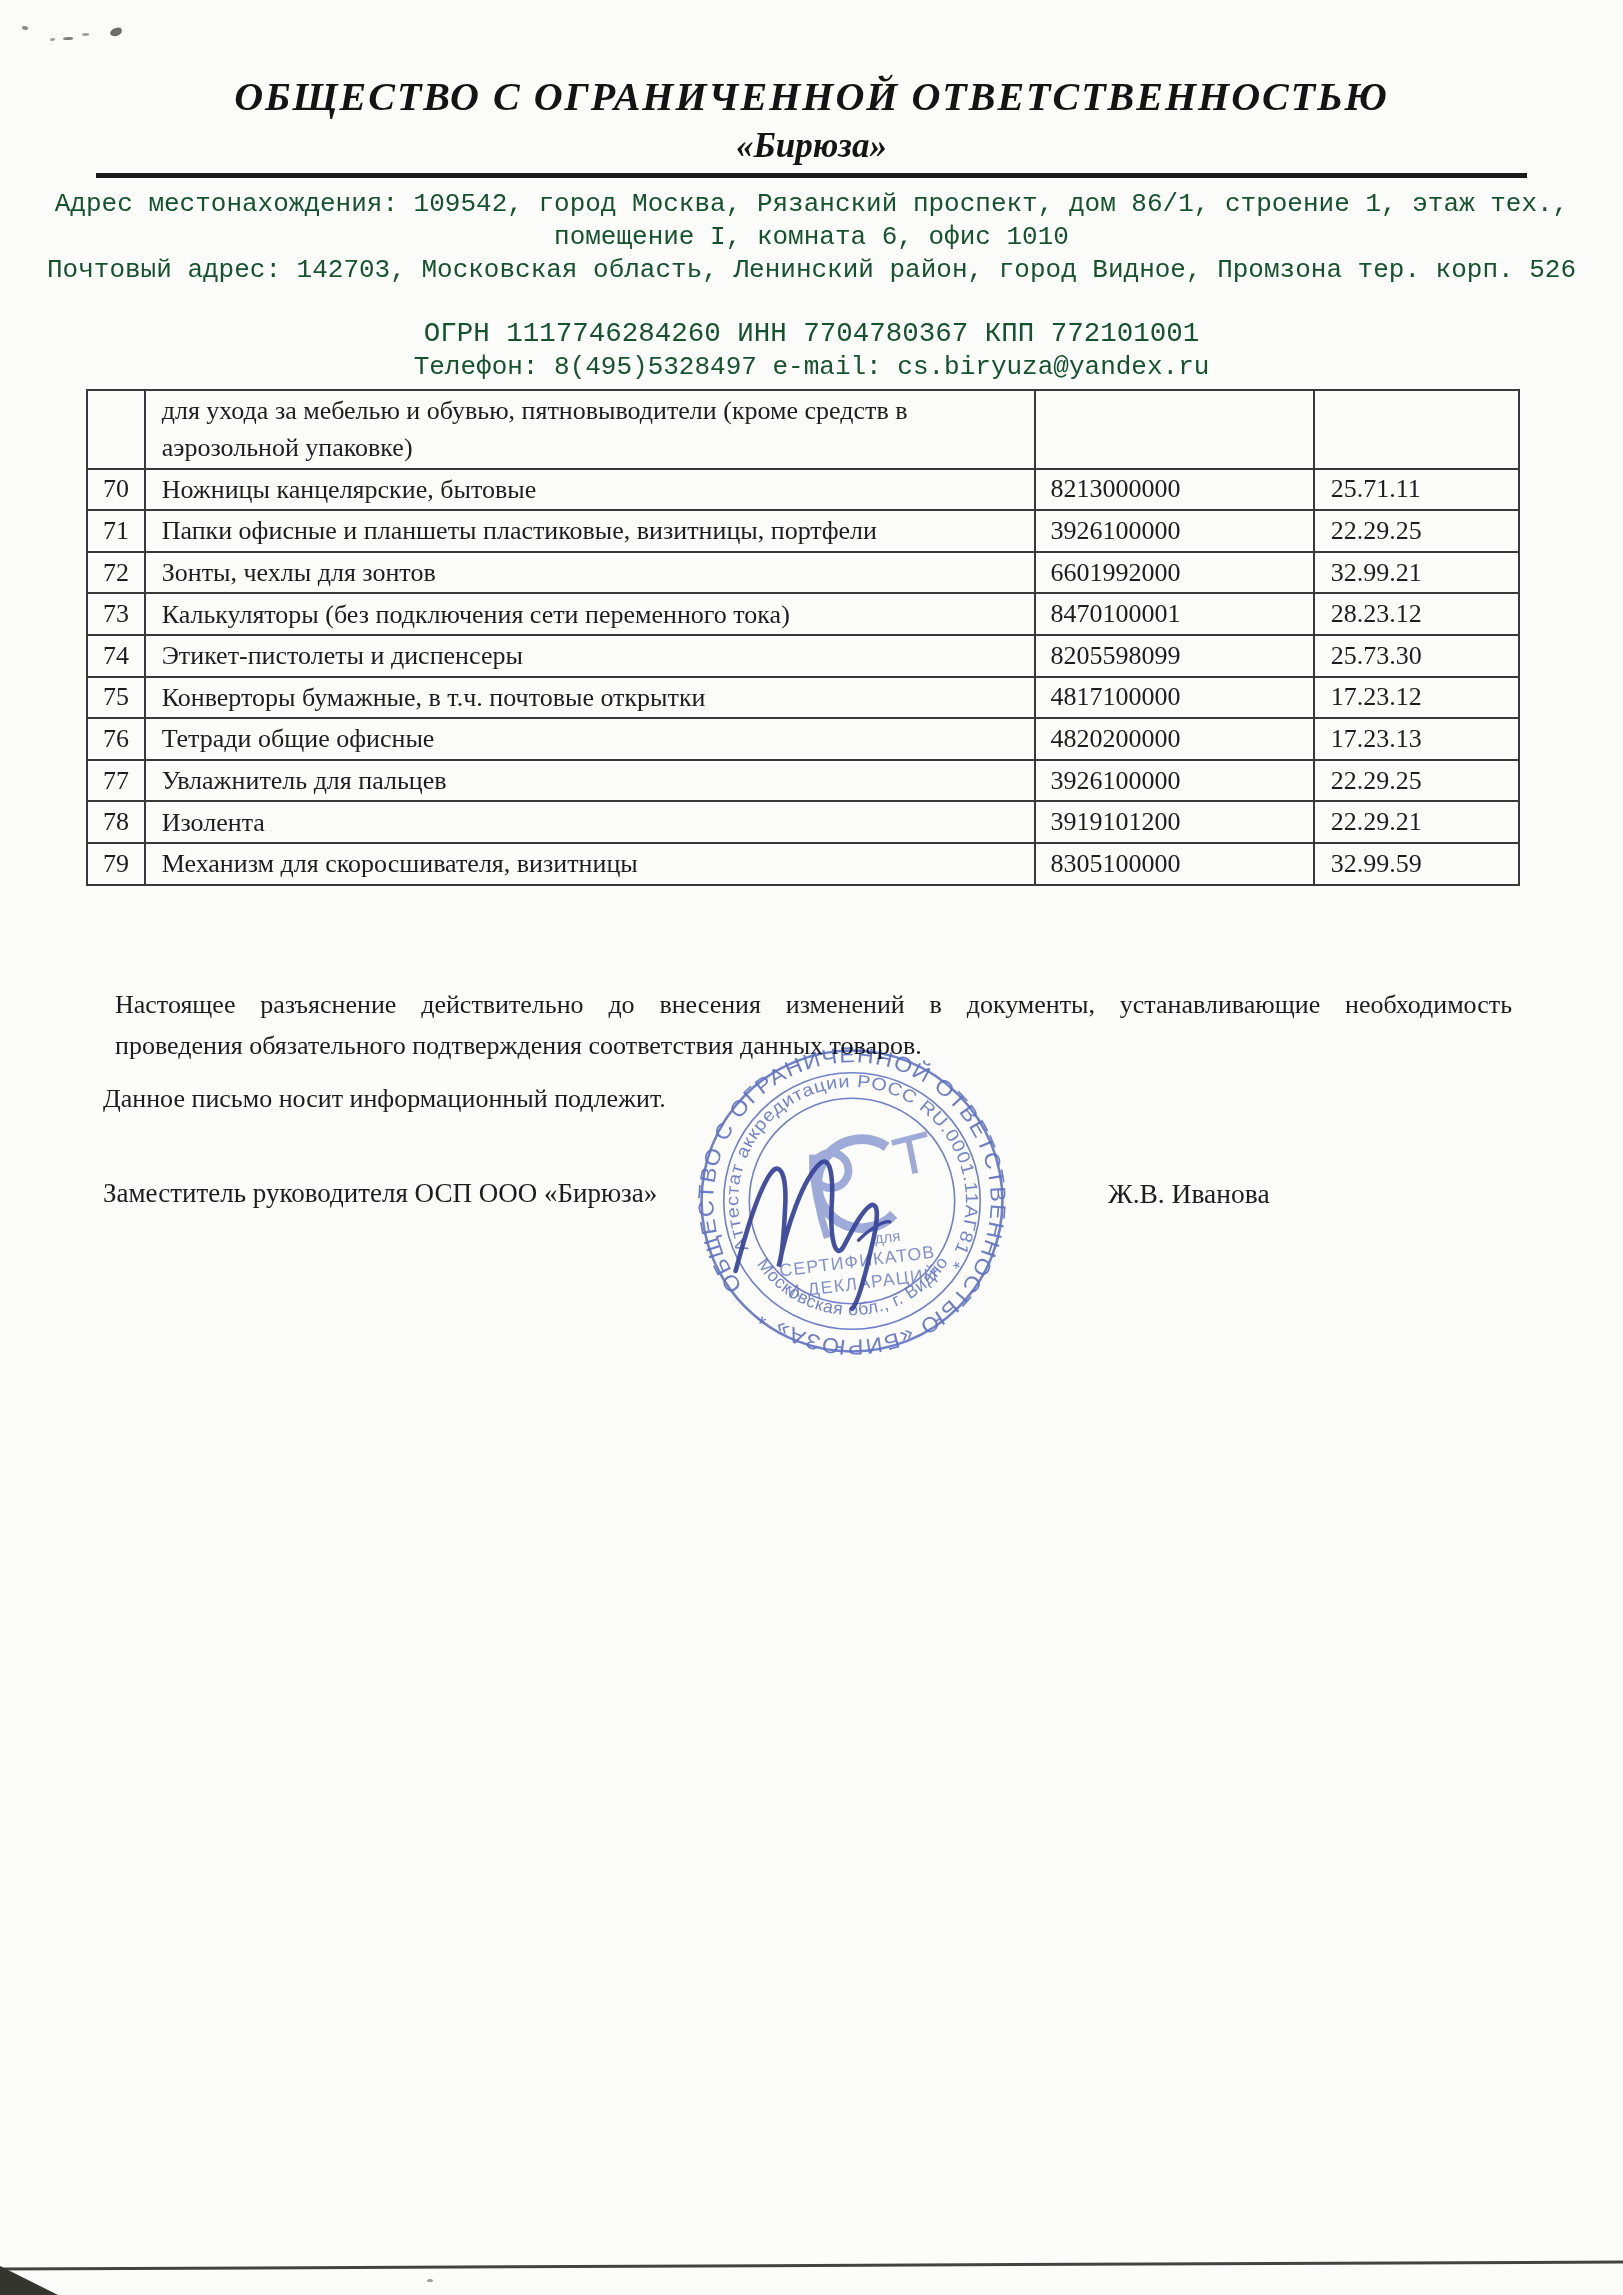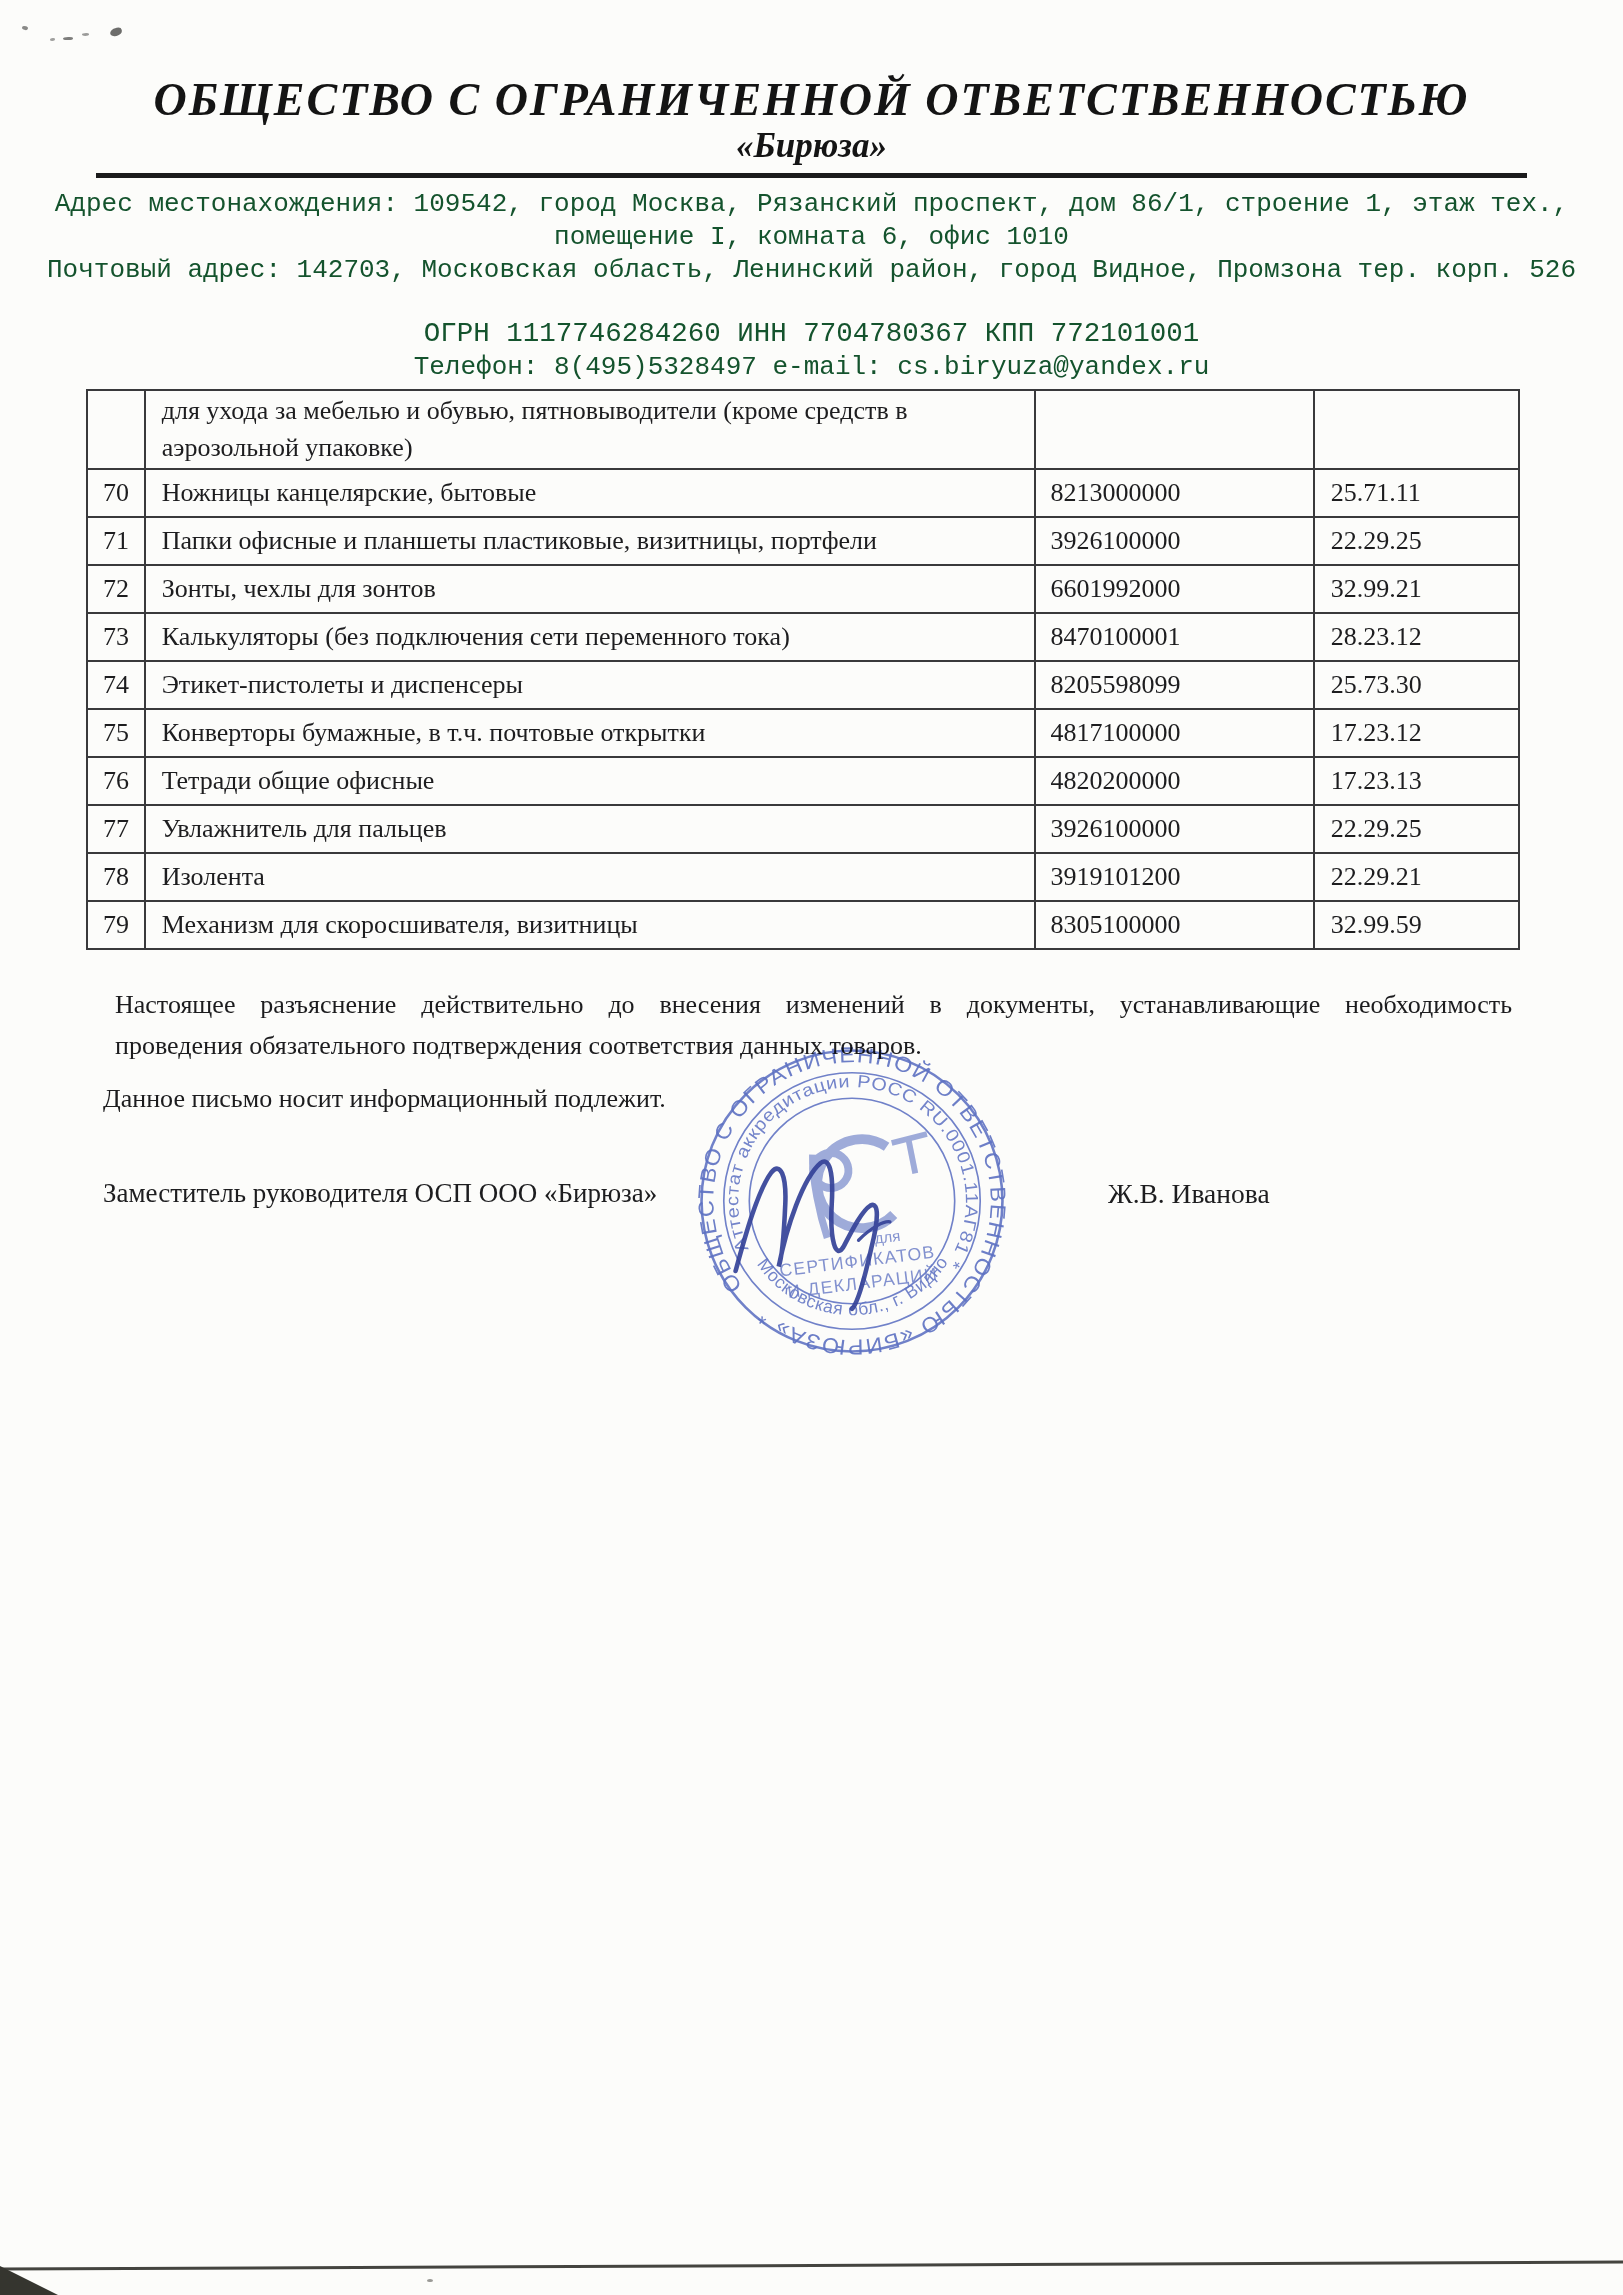--- a/index.html
+++ b/index.html
@@ -9,21 +9,21 @@
     background:#fcfcfa;
     font-family:"Liberation Serif", serif;
     color:#1d1d1f;
     overflow:hidden;
   }
   .abs{position:absolute;}
   
   .title1{
     top:73px;left:0;width:100%;
     text-align:center;
-    font-size:46px;font-weight:bold;font-style:italic;
+    font-size:40px;font-weight:bold;font-style:italic;
     letter-spacing:2px;color:#141414;
   }
   .title2{
     top:126px;left:0;width:100%;
     text-align:center;
     font-size:35px;font-weight:bold;font-style:italic;
     color:#141414;
   }
   .rule{
     top:173px;left:96px;width:1431px;height:4.6px;
@@ -39,21 +39,21 @@
   .goods{
     top:389px;left:86px;
     border-collapse:collapse;
     table-layout:fixed;
     width:1431px;
     font-size:26px;
   }
   .goods td{
     border:2px solid #39393b;
     vertical-align:middle;
-    padding:8px;
+    padding:2px;
     overflow:hidden;
   }
   .goods tr{height:33px;margin-top:24px;}
   .goods tr.tall{height:70px;}
   .c-num{width:58px;text-align:center;}
   .c-desc{width:890px;padding:1.3px 6.5px 1.3px 15.7px !important;white-space:pre-line;line-height:37px;}
   .c-code{width:279px;padding-left:14.4px !important;}
   .c-okpd{width:205px;padding-left:15.7px !important;}
   
   .para{left:103px;width:1397px;font-size:26px;line-height:41px;color:#1c1c1e;}

